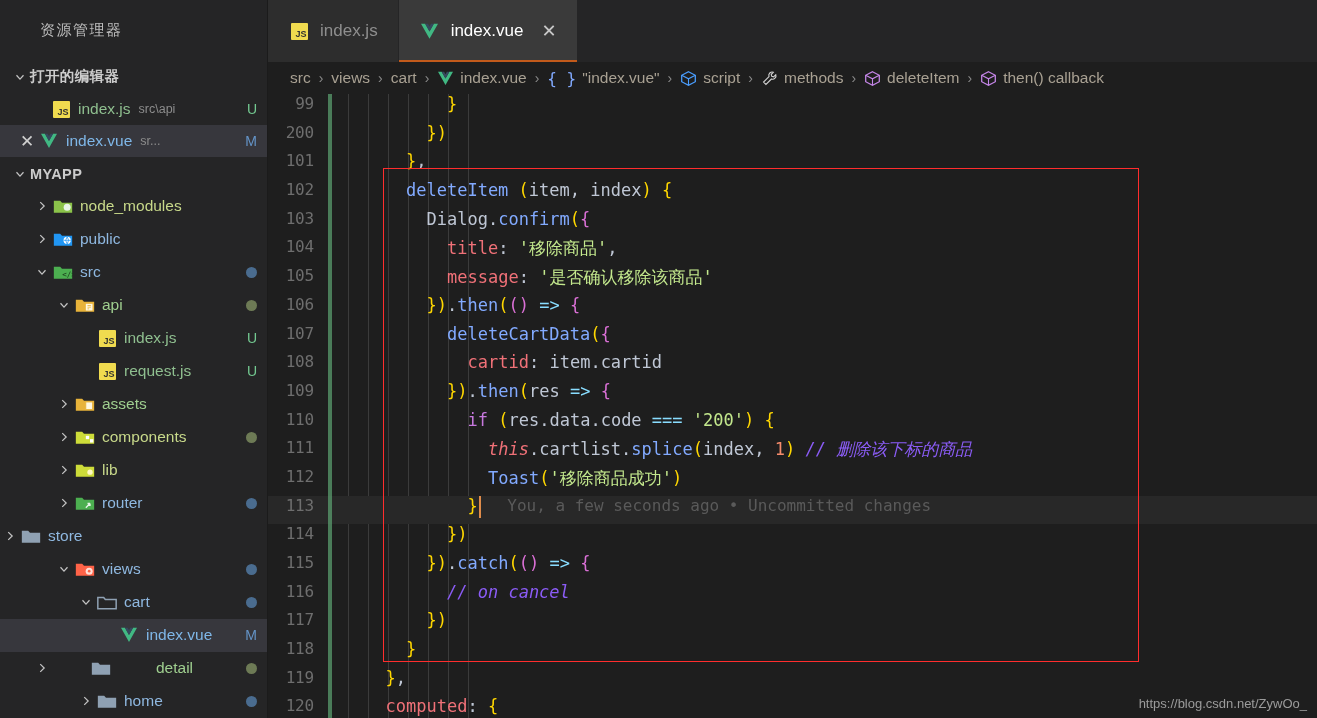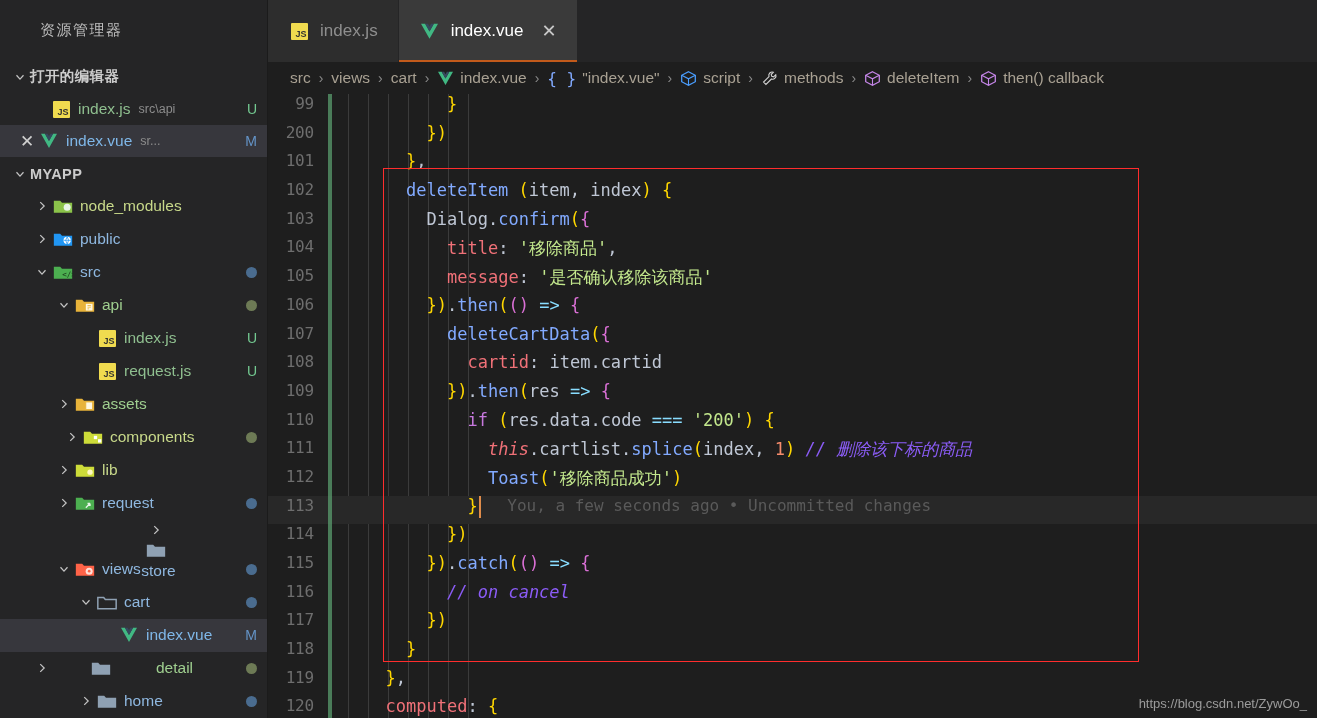--- a/index.html
+++ b/index.html
@@ -286,21 +286,21 @@
             </svg>
           </span>
           <span class="ficon">
             <svg width="20" height="17" viewBox="0 0 24 20">
               <path d="M1 3 h7.6 l2.2 2.6 h12.2 v12 h-22 z" fill="#e8b33a"></path>
               <rect x="13" y="7" width="8" height="9" fill="#fff8e1" stroke="#e8b33a"></rect>
             </svg>
           </span>
           <span class="name" style="color:#9fcf8f">assets</span>
         </div>
-        <div class="tree-row" style="padding-left: 54px; margin-left: 8px;">
+        <div class="tree-row" style="padding-left: 54px;">
           <span class="twisty">
             <svg width="14" height="14" viewBox="0 0 16 16">
               <path d="M6 3.5 L10.5 8 L6 12.5" stroke="#c5c5c5" stroke-width="1.4" fill="none"></path>
             </svg>
           </span>
           <span class="ficon">
             <svg width="20" height="17" viewBox="0 0 24 20">
               <path d="M1 3 h7.6 l2.2 2.6 h12.2 v12 h-22 z" fill="#cddc39"></path>
               <rect x="13" y="8" width="4" height="4" fill="#fff"></rect>
               <rect x="18" y="12" width="4" height="4" fill="#fff"></rect>
@@ -328,24 +328,24 @@
             <svg width="14" height="14" viewBox="0 0 16 16">
               <path d="M6 3.5 L10.5 8 L6 12.5" stroke="#c5c5c5" stroke-width="1.4" fill="none"></path>
             </svg>
           </span>
           <span class="ficon">
             <svg width="20" height="17" viewBox="0 0 24 20">
               <path d="M1 3 h7.6 l2.2 2.6 h12.2 v12 h-22 z" fill="#4caf50"></path>
               <path d="M13 15 l5 -5 M18 10 h-3 M18 10 v3" stroke="#e8f5e9" stroke-width="1.6" fill="none"></path>
             </svg>
           </span>
-          <span class="name" style="color:#8fb8e0">request</span>
+          <span class="name" style="color:#8fb8e0">router</span>
           <span class="dot blue"></span>
         </div>
-        <div class="tree-row" style="padding-left: 54px; flex-direction: column;">
+        <div class="tree-row" style="">
           <span class="twisty">
             <svg width="14" height="14" viewBox="0 0 16 16">
               <path d="M6 3.5 L10.5 8 L6 12.5" stroke="#c5c5c5" stroke-width="1.4" fill="none"></path>
             </svg>
           </span>
           <span class="ficon">
             <svg width="20" height="17" viewBox="0 0 24 20">
               <path d="M1 3 h7.6 l2.2 2.6 h12.2 v12 h-22 z" fill="#8fa1b3"></path>
             </svg>
           </span>

